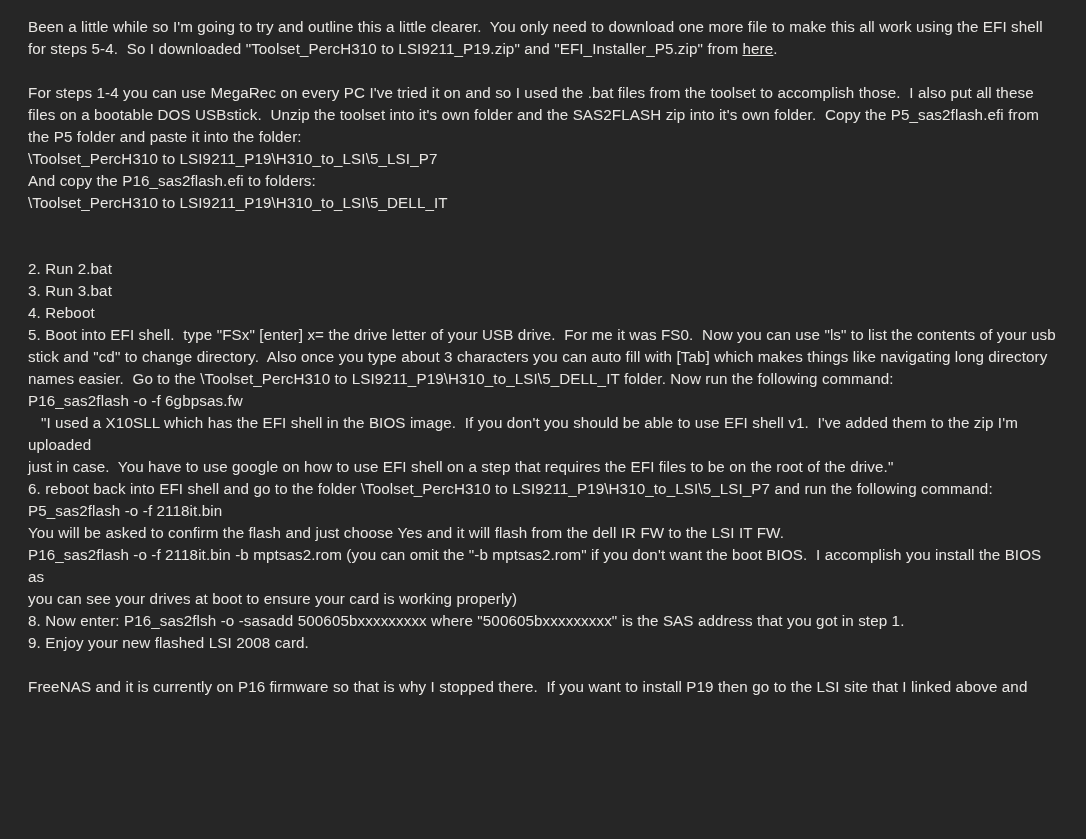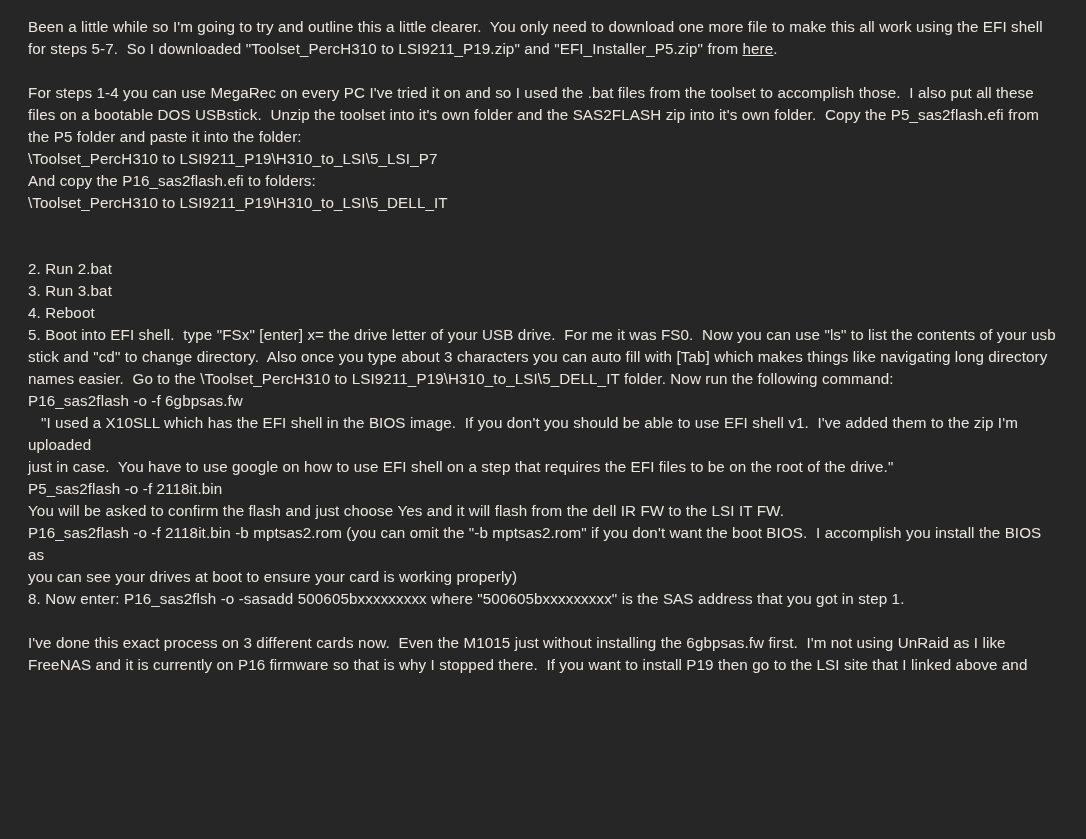--- a/index.html
+++ b/index.html
@@ -34,21 +34,21 @@
     color: #e8e6e3;
     margin-top: 17px;
   }
 </style>
 </head>
 <body>
 
 <div id="post">
     <div class="para">
       <div class="line">Been a little while so I'm going to try and outline this a little clearer.  You only need to download one more file to make this all work using the EFI shell</div>
-      <div class="line"><span>for steps 5-7.  So I downloaded "Toolset_PercH310 to LSI9211_P19.zip" and "EFI_Installer_P5.zip" from </span><a class="inline-link" href="#">here</a><span>.</span></div>
+      <div class="line"><span>for steps 5-4.  So I downloaded "Toolset_PercH310 to LSI9211_P19.zip" and "EFI_Installer_P5.zip" from </span><a class="inline-link" href="#">here</a><span>.</span></div>
     </div>
     <div class="para">
       <div class="blank">&nbsp;</div>
     </div>
     <div class="para">
       <div class="line">For steps 1-4 you can use MegaRec on every PC I've tried it on and so I used the .bat files from the toolset to accomplish those.  I also put all these</div>
       <div class="line">files on a bootable DOS USBstick.  Unzip the toolset into it's own folder and the SAS2FLASH zip into it's own folder.  Copy the P5_sas2flash.efi from</div>
       <div class="line">the P5 folder and paste it into the folder:</div>
       <div class="line">\Toolset_PercH310 to LSI9211_P19\H310_to_LSI\5_LSI_P7</div>
       <div class="line">And copy the P16_sas2flash.efi to folders:</div>
@@ -63,26 +63,27 @@
     <div class="para">
       <div class="line">2. Run 2.bat</div>
       <div class="line">3. Run 3.bat</div>
       <div class="line">4. Reboot</div>
       <div class="line">5. Boot into EFI shell.  type "FSx" [enter] x= the drive letter of your USB drive.  For me it was FS0.  Now you can use "ls" to list the contents of your usb</div>
       <div class="line">stick and "cd" to change directory.  Also once you type about 3 characters you can auto fill with [Tab] which makes things like navigating long directory</div>
       <div class="line">names easier.  Go to the \Toolset_PercH310 to LSI9211_P19\H310_to_LSI\5_DELL_IT folder. Now run the following command:</div>
       <div class="line">P16_sas2flash -o -f 6gbpsas.fw</div>
       <div class="line">   "I used a X10SLL which has the EFI shell in the BIOS image.  If you don't you should be able to use EFI shell v1.  I've added them to the zip I'm uploaded</div>
       <div class="line">just in case.  You have to use google on how to use EFI shell on a step that requires the EFI files to be on the root of the drive."</div>
+      <div class="line">6. reboot back into EFI shell and go to the folder \Toolset_PercH310 to LSI9211_P19\H310_to_LSI\5_LSI_P7 and run the following command:</div>
       <div class="line">P5_sas2flash -o -f 2118it.bin</div>
       <div class="line">You will be asked to confirm the flash and just choose Yes and it will flash from the dell IR FW to the LSI IT FW.</div>
       <div class="line">P16_sas2flash -o -f 2118it.bin -b mptsas2.rom (you can omit the "-b mptsas2.rom" if you don't want the boot BIOS.  I accomplish you install the BIOS as</div>
       <div class="line">you can see your drives at boot to ensure your card is working properly)</div>
       <div class="line">8. Now enter: P16_sas2flsh -o -sasadd 500605bxxxxxxxxx where "500605bxxxxxxxxx" is the SAS address that you got in step 1.</div>
+      <div class="line">9. Enjoy your new flashed LSI 2008 card.</div>
     </div>
     <div class="para">
       <div class="blank">&nbsp;</div>
     </div>
     <div class="para">
-      <div class="line">I've done this exact process on 3 different cards now.  Even the M1015 just without installing the 6gbpsas.fw first.  I'm not using UnRaid as I like</div>
       <div class="line">FreeNAS and it is currently on P16 firmware so that is why I stopped there.  If you want to install P19 then go to the LSI site that I linked above and</div>
     </div>
   </div>
 
 </body></html>

